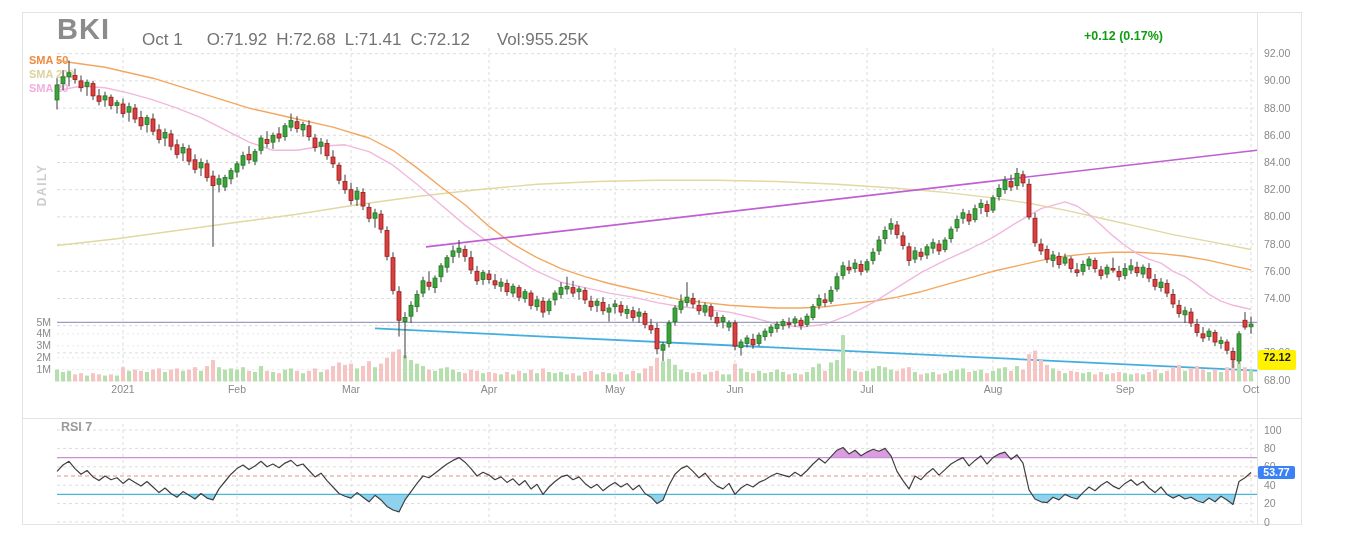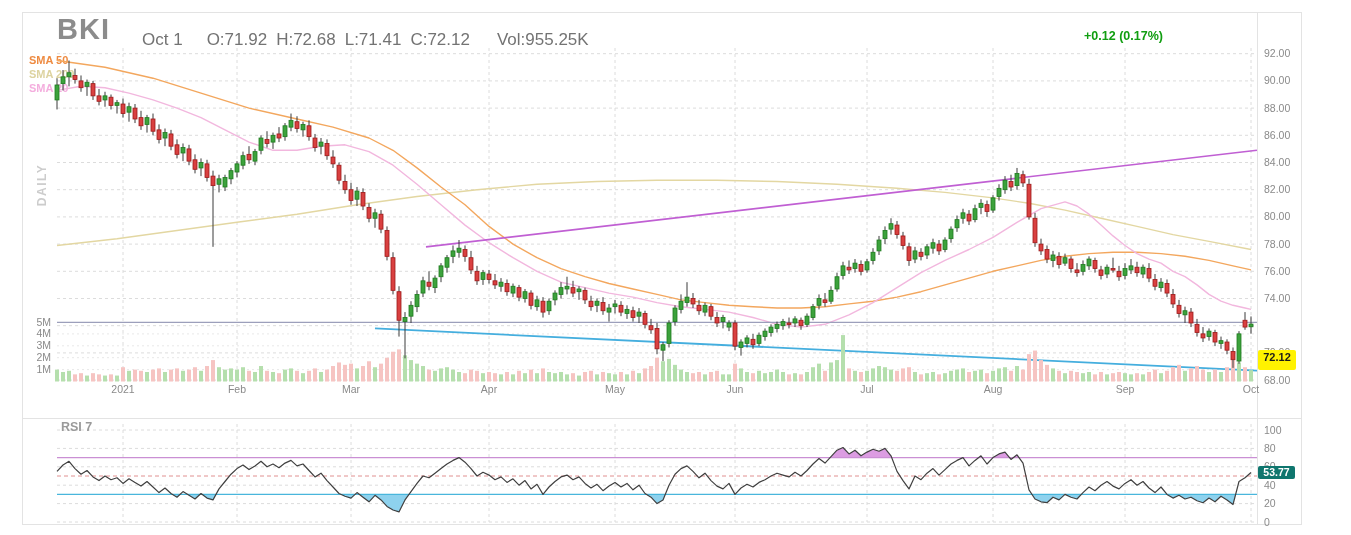--- a/index.html
+++ b/index.html
@@ -8,21 +8,21 @@
   svg{position:absolute;left:0;top:0;}
   .hdr-ticker{position:absolute;left:57px;top:13px;font-size:29px;font-weight:bold;color:#8c8c8c;letter-spacing:1px;text-align:center;}
   .hdr-row{position:absolute;left:142px;top:30px;font-size:17px;color:#737373;white-space:nowrap;}
   .hdr-row span{margin-right:9px;}
   .hdr-row .date{margin-right:24px;}
   .hdr-row .vol{margin-left:18px;}
   .hdr-change{position:absolute;left:1000px;top:29px;width:247px;text-align:center;
               font-size:12.5px;font-weight:bold;color:#119e11;}
   .badge-price{position:absolute;left:1258px;top:314px;width:38px;height:20px;background:#fff200;
                border-radius:2px;font-size:11px;font-weight:bold;color:#1a1a1a;text-align:center;line-height:14px;margin-top:36px;}
-  .badge-rsi{position:absolute;left:1258px;top:466px;width:37px;height:13px;background:#0f766e;
+  .badge-rsi{position:absolute;left:1258px;top:466px;width:37px;height:13px;background:#3b82f6;
              border-radius:2px;font-size:10.5px;font-weight:bold;color:#ffffff;text-align:center;line-height:13px;}
   .rsi-title{position:absolute;left:30px;top:420px;font-size:12.5px;font-weight:bold;color:#9a9a9a;margin-left:31px;}
   text{font-family:"Liberation Sans", sans-serif;}
   .axis-text{fill:#8a8a8a;font-size:10.5px;}
   .leg{font-size:11px;font-weight:bold;}
 </style>
 </head>
 <body>
 
 <div class="stage">

